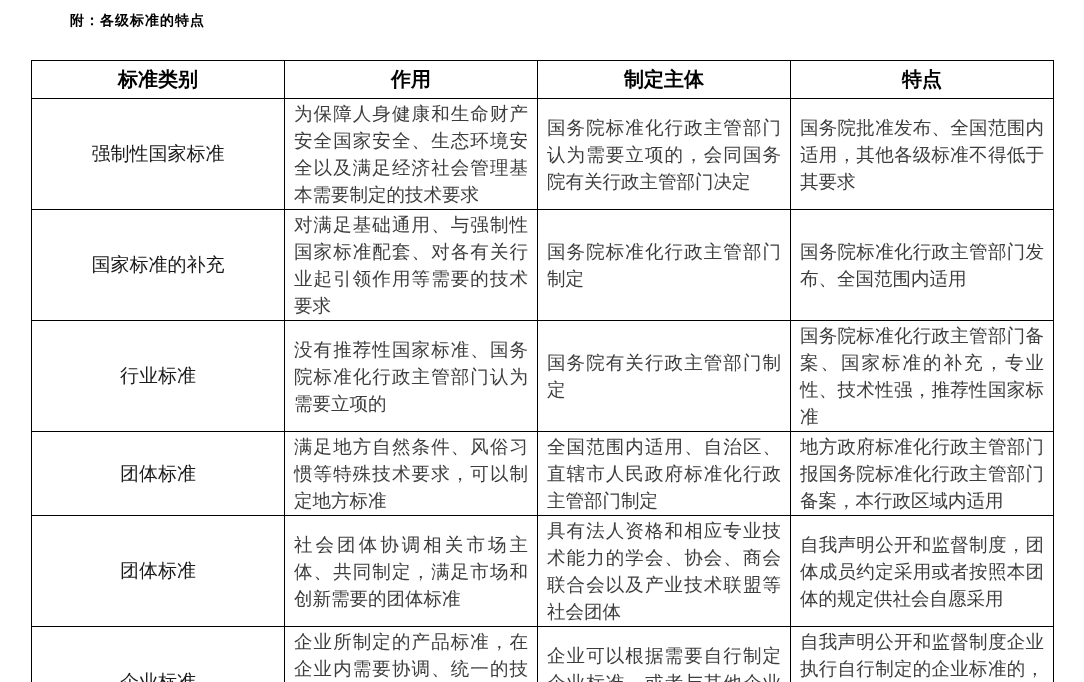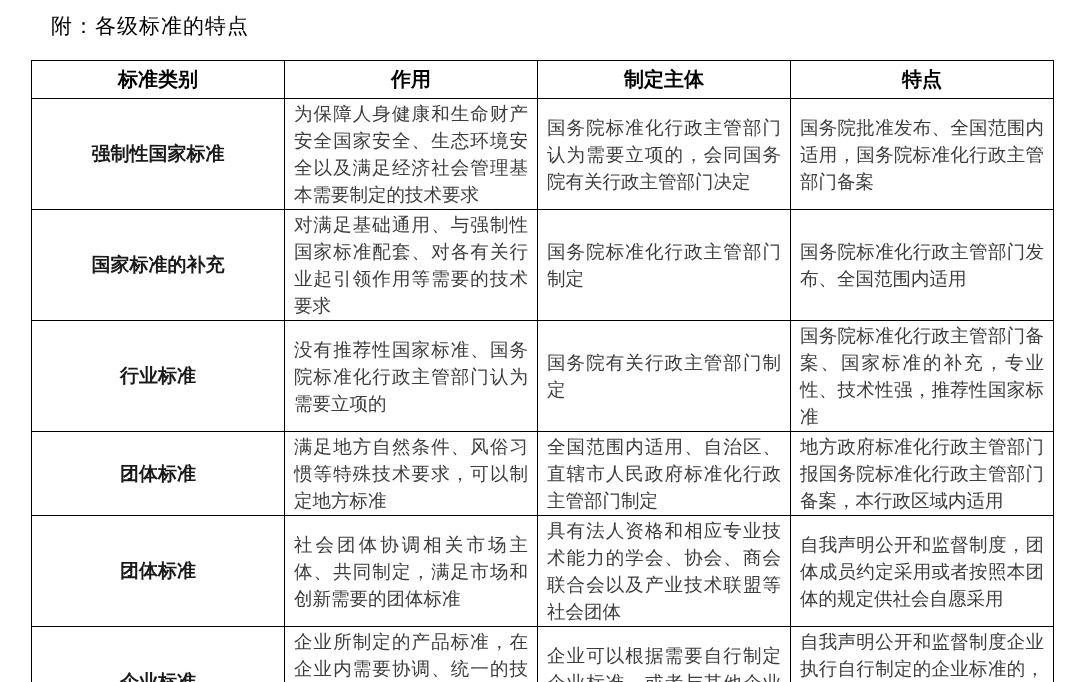--- a/index.html
+++ b/index.html
@@ -12,24 +12,24 @@
     position: relative;
     width: 1084px;
     height: 682px;
     background: #ffffff;
     overflow: hidden;
     box-sizing: border-box;
   }
   .title {
     margin: 0;
     position: absolute;
-    left: 51px;
+    left: 70px;
     top: 12px;
-    font-size: 21px;
-    font-weight: normal;
+    font-size: 14px;
+    font-weight: bold;
     color: #000000;
     letter-spacing: 1px;
     white-space: nowrap;
   }
   table.standards {
     position: absolute;
     left: 31px;
     top: 60px;
     width: 1022px;
     border-collapse: collapse;
@@ -45,21 +45,21 @@
   table.standards th {
     height: 38px;
     font-size: 20px;
     font-weight: bold;
     color: #000000;
     text-align: center;
     padding: 2px 6px;
   }
   td.cat {
     font-size: 19px;
-    font-weight: bold;
+    font-weight: normal;
     color: #1a1a1a;
     text-align: center;
     padding: 2px 8px;
   }
   td.txt {
     font-size: 18.5px;
     line-height: 27px;
     color: #3d3d3d;
     text-align: justify;
     text-justify: inter-ideograph;
@@ -93,21 +93,21 @@
         <th>作用</th>
         <th>制定主体</th>
         <th>特点</th>
       </tr>
     </thead>
     <tbody>
       <tr class="r1">
         <td class="cat">强制性国家标准</td>
         <td class="txt">为保障人身健康和生命财产安全国家安全、生态环境安全以及满足经济社会管理基本需要制定的技术要求</td>
         <td class="txt">国务院标准化行政主管部门认为需要立项的，会同国务院有关行政主管部门决定</td>
-        <td class="txt">国务院批准发布、全国范围内适用，国务院标准化行政主管部门备案</td>
+        <td class="txt">国务院批准发布、全国范围内适用，其他各级标准不得低于其要求</td>
       </tr>
       <tr class="r2">
         <td class="cat">国家标准的补充</td>
         <td class="txt">对满足基础通用、与强制性国家标准配套、对各有关行业起引领作用等需要的技术要求</td>
         <td class="txt">国务院标准化行政主管部门制定</td>
         <td class="txt">国务院标准化行政主管部门发布、全国范围内适用</td>
       </tr>
       <tr class="r3">
         <td class="cat">行业标准</td>
         <td class="txt">没有推荐性国家标准、国务院标准化行政主管部门认为需要立项的</td>

